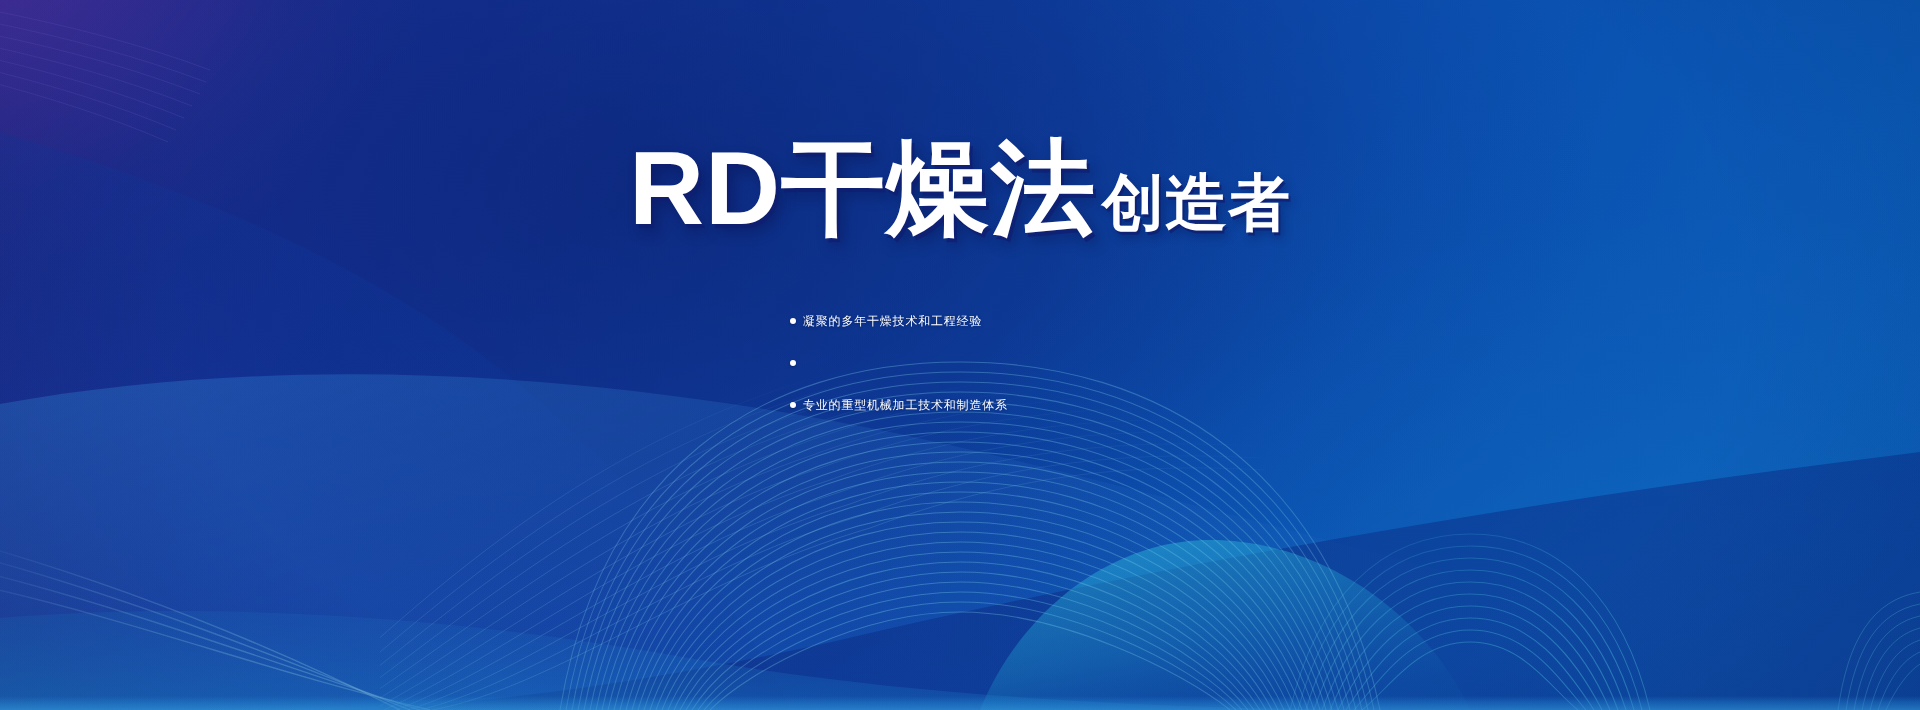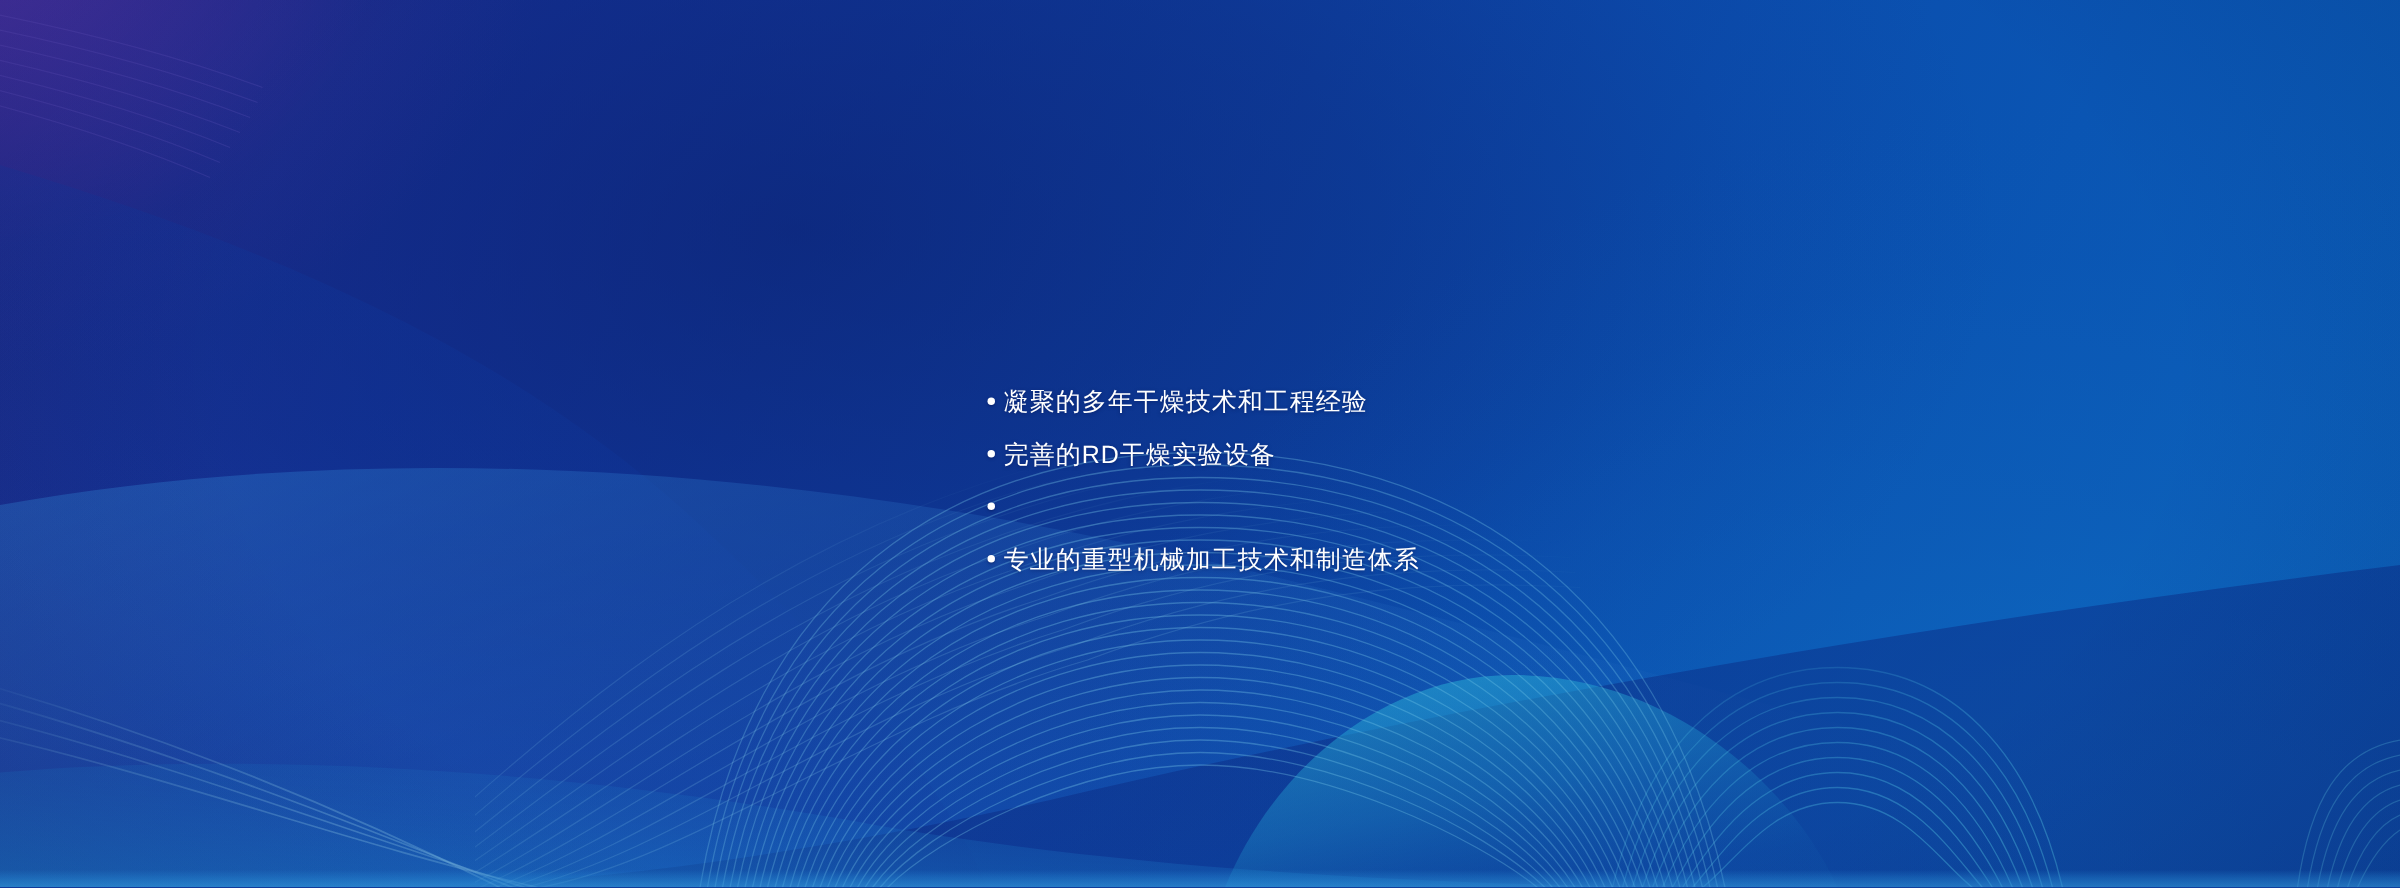--- a/index.html
+++ b/index.html
@@ -150,21 +150,21 @@
     margin: 0;
     padding: 0;
   }
 
   #bullets li {
     display: flex;
     align-items: center;
     height: 30px;
     margin-bottom: 12px;
     color: #ffffff;
-    font-size: 20px;
+    font-size: 12px;
     font-weight: 400;
     letter-spacing: 0.8px;
     text-shadow: 0 1px 3px rgba(5,20,80,0.55);
     white-space: nowrap;
   }
 
   #bullets li:last-child { margin-bottom: 16px; }
 
   .dot {
     flex: 0 0 auto;
@@ -332,29 +332,28 @@
       <path d="M-10,70 C 54,86 114,104 176,130"></path>
       <path d="M-10,82 C 50,98 108,116 168,142"></path>
     </g>
   </svg>
 
   <div class="bg-layer" id="bg-vignette"></div>
   <div class="bg-layer" id="bg-bottomstrip"></div>
 
   <div id="content">
 
+    <div id="headline">
+      <span class="hl-big">RD干燥法</span><span class="hl-small">创造者</span>
+    </div>
 
     <ul id="bullets">
       <li>
         <span class="dot"></span>
         <span class="btext">凝聚的多年干燥技术和工程经验</span>
-      </li>
-      <li>
-        <span class="dot"></span>
-        <span class="btext">完善的RD干燥实验设备</span>
       </li>
       <li>
         <span class="dot"></span>
       </li>
       <li>
         <span class="dot"></span>
         <span class="btext">专业的重型机械加工技术和制造体系</span>
       </li>
     </ul>
 

